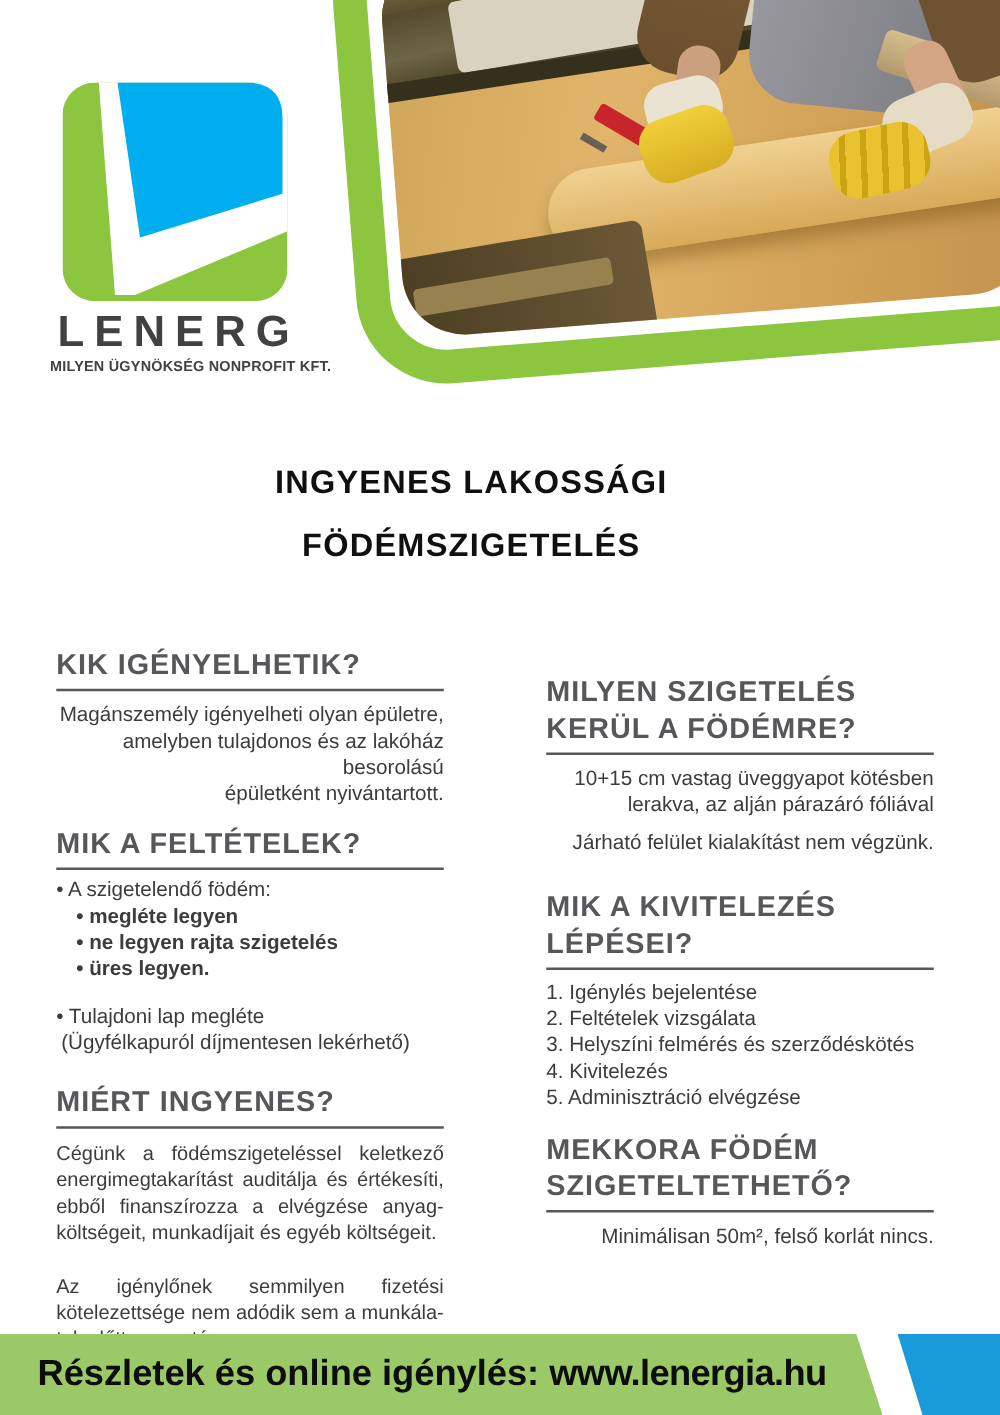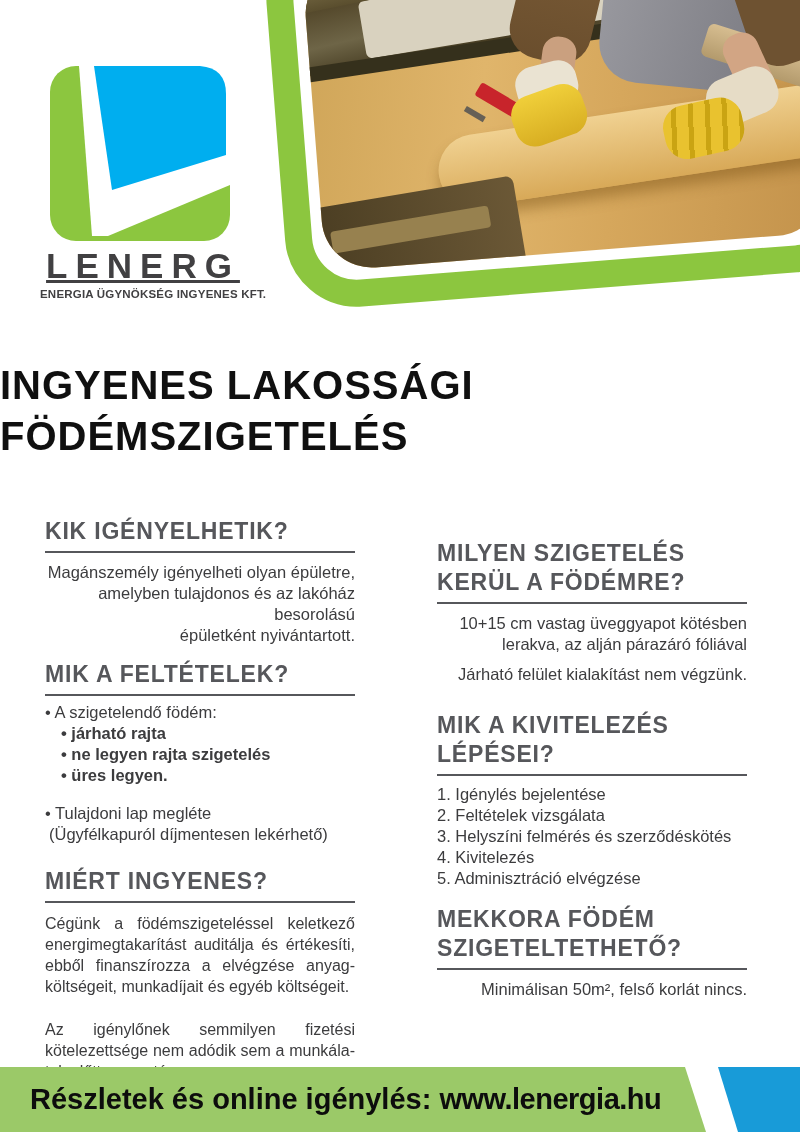--- a/index.html
+++ b/index.html
@@ -57,31 +57,31 @@
     background:repeating-linear-gradient(100deg,#e9c22f 0 12px,#caa413 12px 17px);
     border-radius:22px;transform:rotate(-8deg);}
   .ph-plank-long{left:388px;top:128px;width:230px;height:34px;
     background:linear-gradient(#d6bd90,#b39a6c);border-radius:6px;transform:rotate(22deg);}
 
   
   .logo{position:absolute;left:40px;top:66px;width:200px;text-align:center;}
   .logo-mark{margin-left:10px;width:180px;height:175px;display:block;}
   .logo-wordmark{
     margin-top:5px;font-size:35px;font-weight:800;letter-spacing:8px;
-    color:#414042;white-space:nowrap;margin-left:6px;text-decoration:underline;
+    color:#414042;white-space:nowrap;margin-left:6px;
   }
   .logo-subtitle{
     margin-top:2px;font-size:11.5px;font-weight:700;letter-spacing:0.2px;
     color:#414042;white-space:nowrap;
   }
 
   
   .main-title{
-    position:absolute;left:0;top:360px;width:754px;text-align:left;
-    font-size:40px;line-height:51px;font-weight:900;letter-spacing:1px;
+    position:absolute;left:0;top:360px;width:754px;text-align:center;
+    font-size:26px;line-height:51px;font-weight:900;letter-spacing:1px;
     color:#101010;
   }
 
   
   .col{position:absolute;width:310px;color:#3c3c3e;}
   .col-left{left:45px;top:517px;}
   .col-right{left:437px;top:539px;}
   .sec-heading{
     font-size:23px;line-height:29px;font-weight:800;letter-spacing:0.8px;
     color:#56575b;white-space:pre-line;
@@ -147,21 +147,21 @@
     </div>
   </div>
 
   <div class="logo">
     <svg class="logo-mark" viewBox="0 0 180 175">
       <rect x="0" y="0" width="180" height="175" rx="26" fill="#8cc63f"></rect>
       <path d="M29,0 L180,0 L180,119 L58,170 L42,170 Z" fill="#ffffff"></path>
       <path d="M44,0 L150,0 Q176,2 176,28 L176,89 L62,124 Z" fill="#00aeef"></path>
     </svg>
     <div class="logo-wordmark">LENERG</div>
-    <div class="logo-subtitle">ENERGIA ÜGYNÖKSÉG INGYENES KFT.</div>
+    <div class="logo-subtitle">MILYEN ÜGYNÖKSÉG NONPROFIT KFT.</div>
   </div>
 
   <div class="main-title">
     <div>INGYENES LAKOSSÁGI</div>
     <div>FÖDÉMSZIGETELÉS</div>
   </div>
 
   <div class="col col-left">
     <div class="sec">
       <div class="sec-heading">KIK IGÉNYELHETIK?</div>
@@ -170,21 +170,21 @@
 amelyben tulajdonos és az lakóház besorolású
 épületként nyivántartott.</div>
     </div>
 
     <div class="sec mt-sec2l">
       <div class="sec-heading">MIK A FELTÉTELEK?</div>
       <div class="rule"></div>
       <div class="bullets">
         <div>• A szigetelendő födém:</div>
         <div class="sub-bullets">
-            <div class="sub-bullet">• járható rajta</div>
+            <div class="sub-bullet">• megléte legyen</div>
             <div class="sub-bullet">• ne legyen rajta szigetelés</div>
             <div class="sub-bullet last">• üres legyen.</div>
           </div>
         <div class="bullet-extra">• Tulajdoni lap megléte</div>
         <div class="bullet-extra2">(Ügyfélkapuról díjmentesen lekérhető)</div>
       </div>
     </div>
 
     <div class="sec mt-sec3l">
       <div class="sec-heading">MIÉRT INGYENES?</div>

